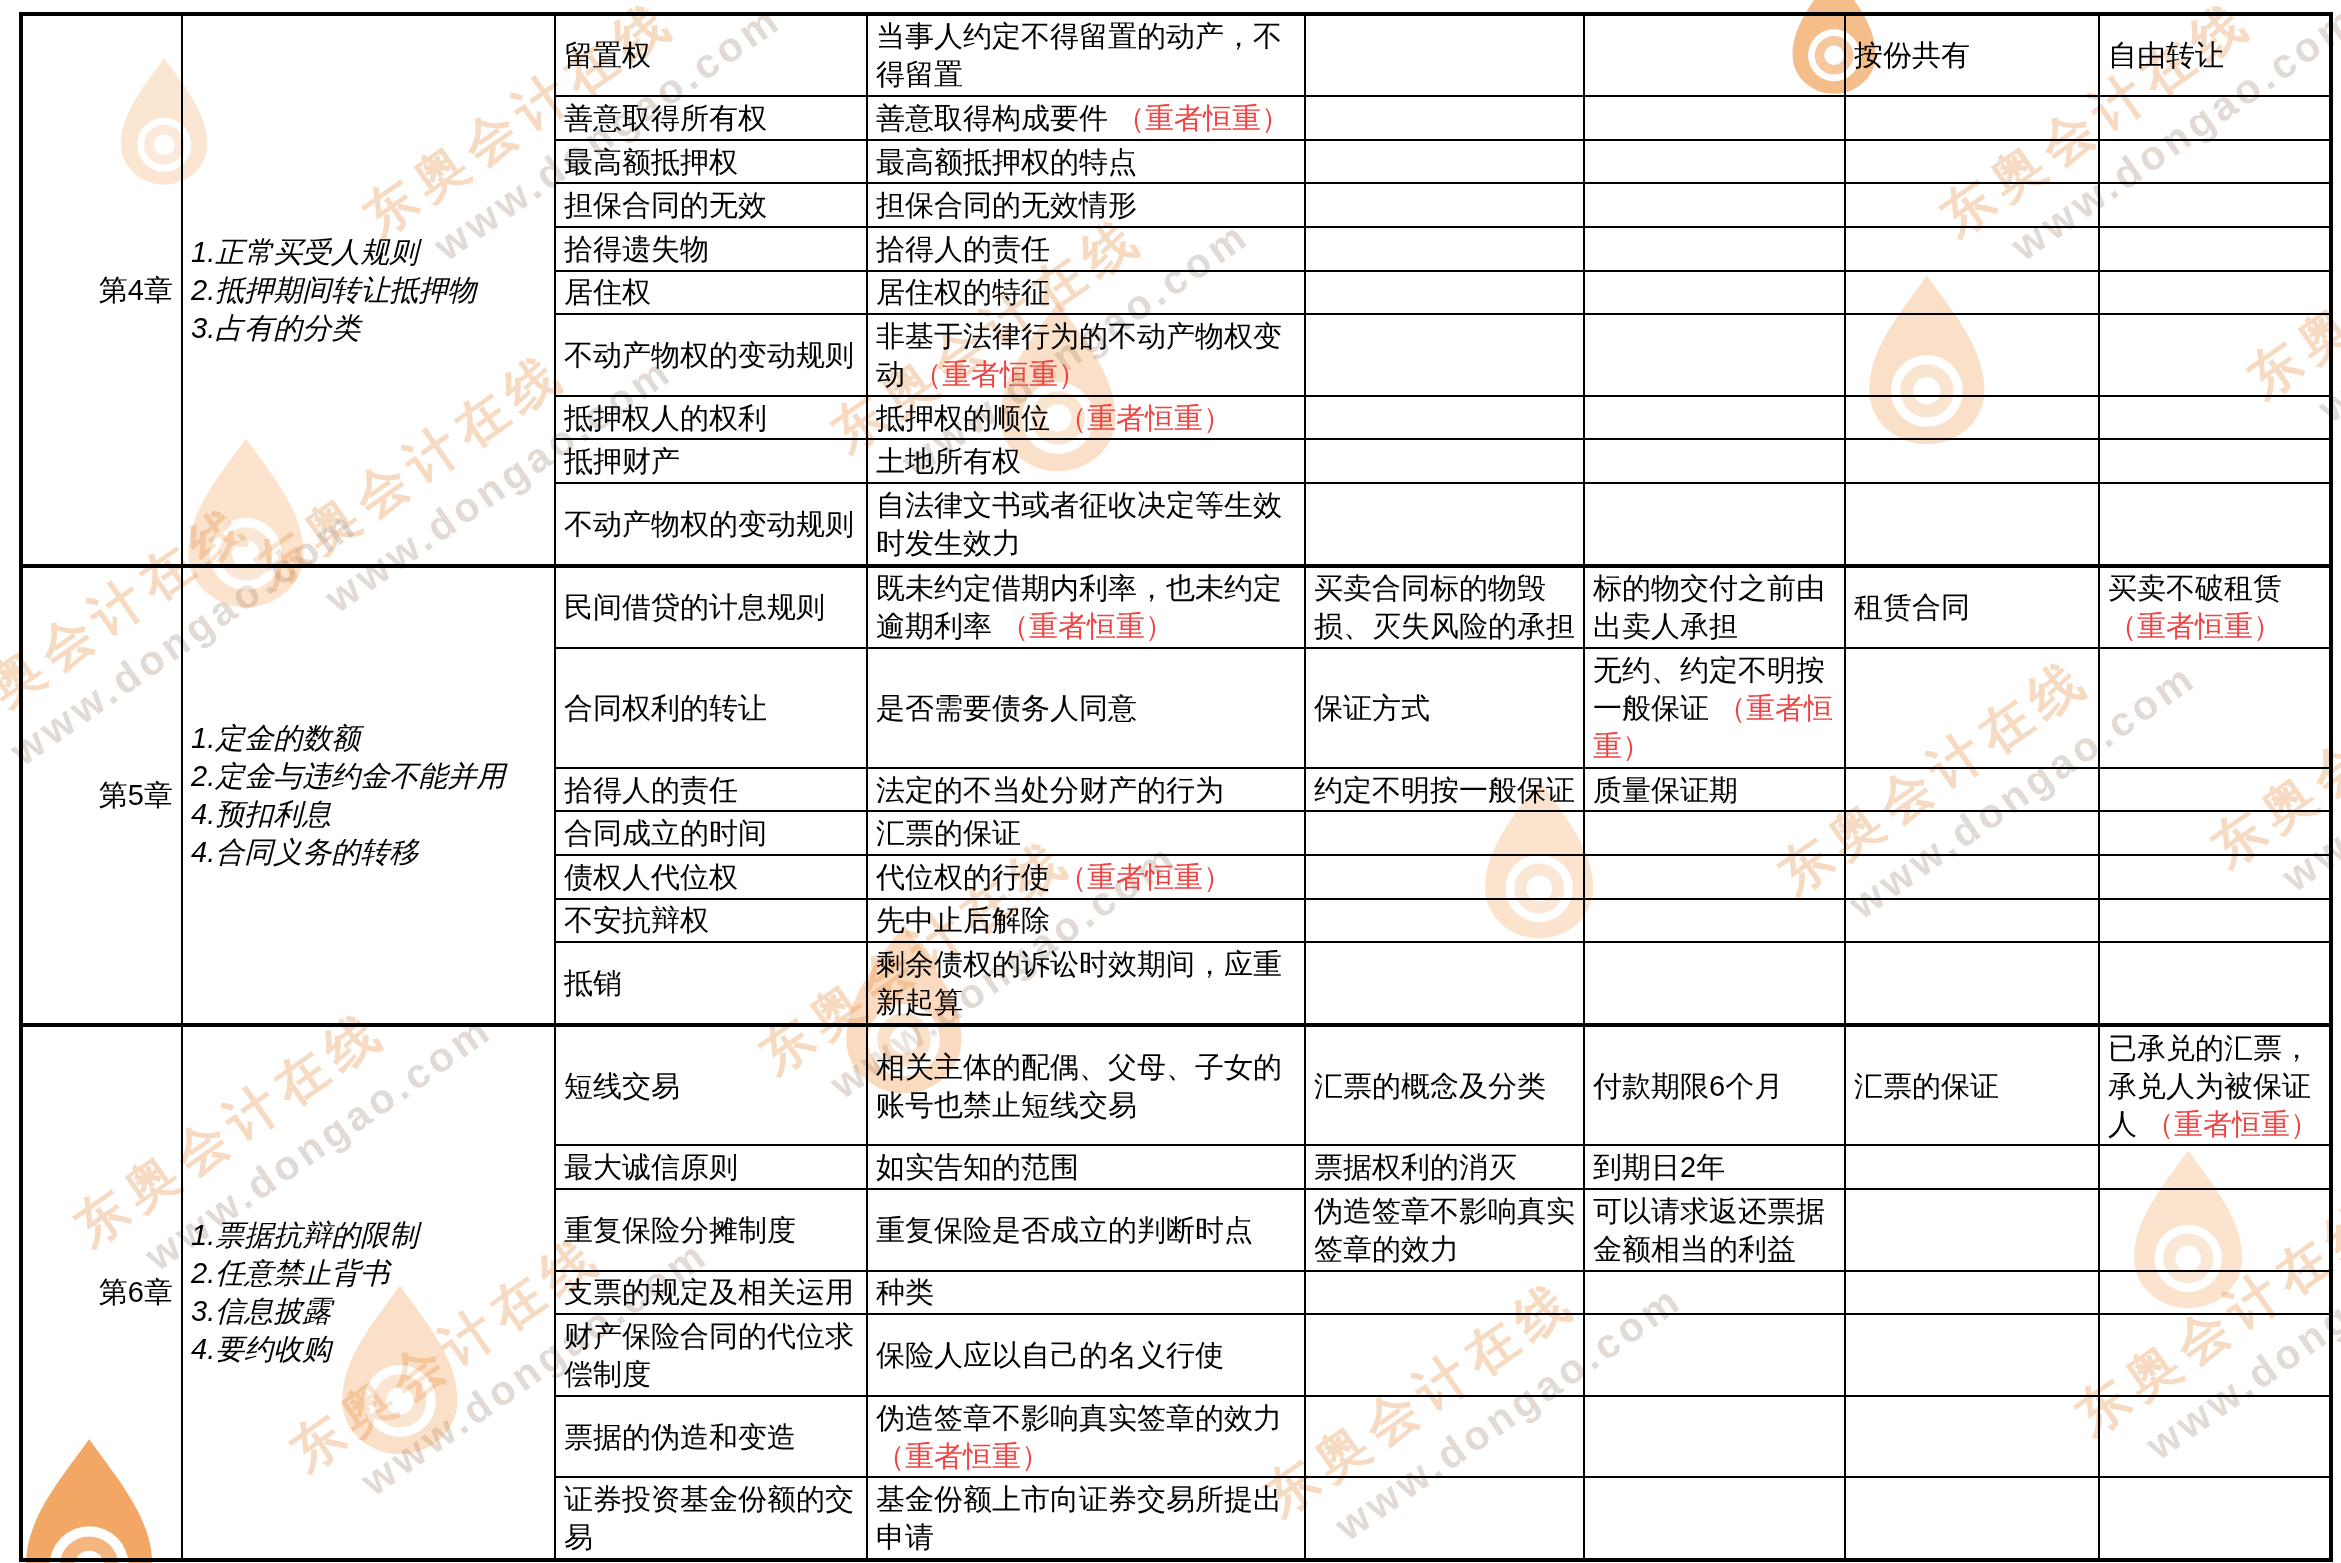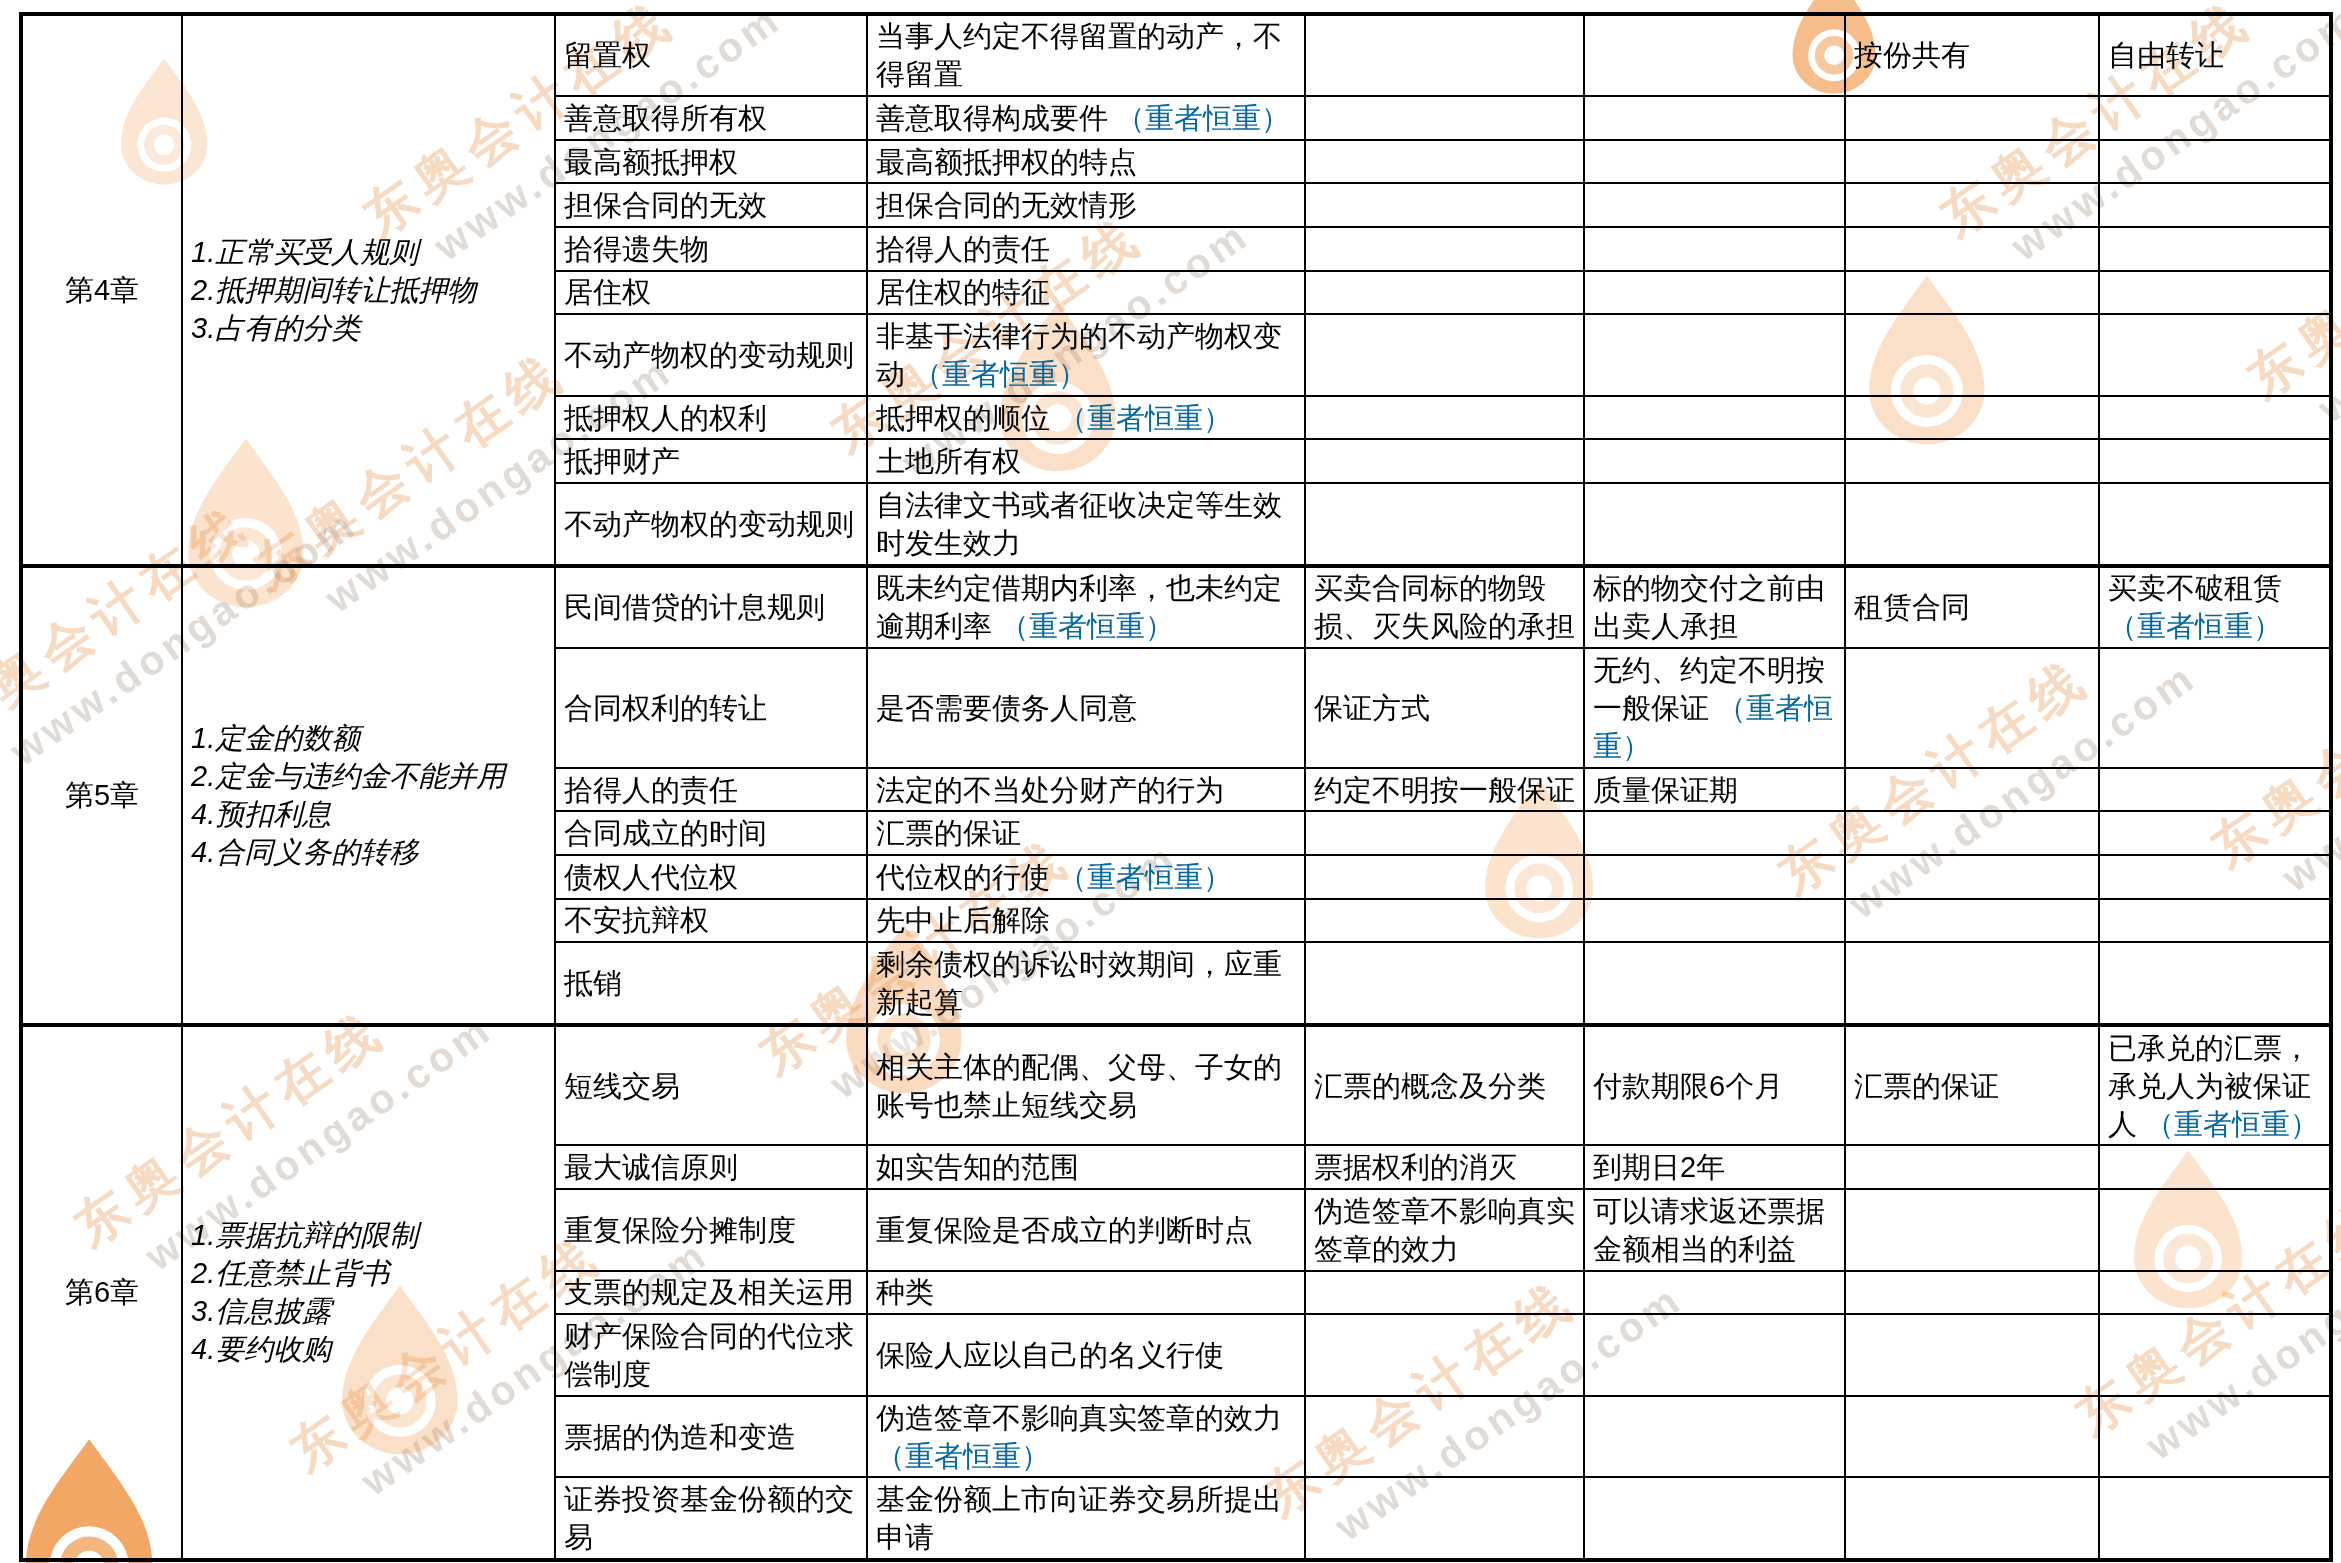--- a/index.html
+++ b/index.html
@@ -8,23 +8,23 @@
   #watermark-layer{position:absolute;left:0;top:0;width:2342px;height:1563px;z-index:0;pointer-events:none;}
   .wm-text{position:absolute;transform:rotate(-35deg);transform-origin:center;}
   .wm-brand{font-size:52px;font-weight:700;letter-spacing:9px;color:rgba(233,158,95,0.38);white-space:nowrap;}
   .wm-url{font-size:41px;font-weight:700;letter-spacing:4.5px;color:rgba(185,166,155,0.42);white-space:nowrap;margin:3.6px 0 0 41px;}
   .wm-logo{position:absolute;}
   #table-wrap{position:absolute;left:19px;top:11.7px;z-index:1;}
   table{border-collapse:collapse;table-layout:fixed;width:2311px;border:4.5px solid #000;background:transparent;}
   td{border:2.7px solid #000;font-size:29px;line-height:38px;padding:1.8px 8px;vertical-align:middle;
      color:#000;background:transparent;overflow:hidden;}
   tr.section-start td{border-top-width:4.5px;}
-  td.chapter-cell{text-align:center;}
+  td.chapter-cell{text-align:right;}
   td.summary-cell div{text-align:left;font-style:italic;}
-  .red{color:#0369a1;}
+  .red{color:#ef4444;}
 </style>
 </head>
 <body>
 
 <div id="watermark-layer">
     <div class="wm-text" style="left: 343px; top: 54px;">
       <div class="wm-brand">东奥会计在线</div>
       <div class="wm-url">www.dongao.com</div>
     </div>
     <div class="wm-text" style="left: 1920px; top: 54px;">

